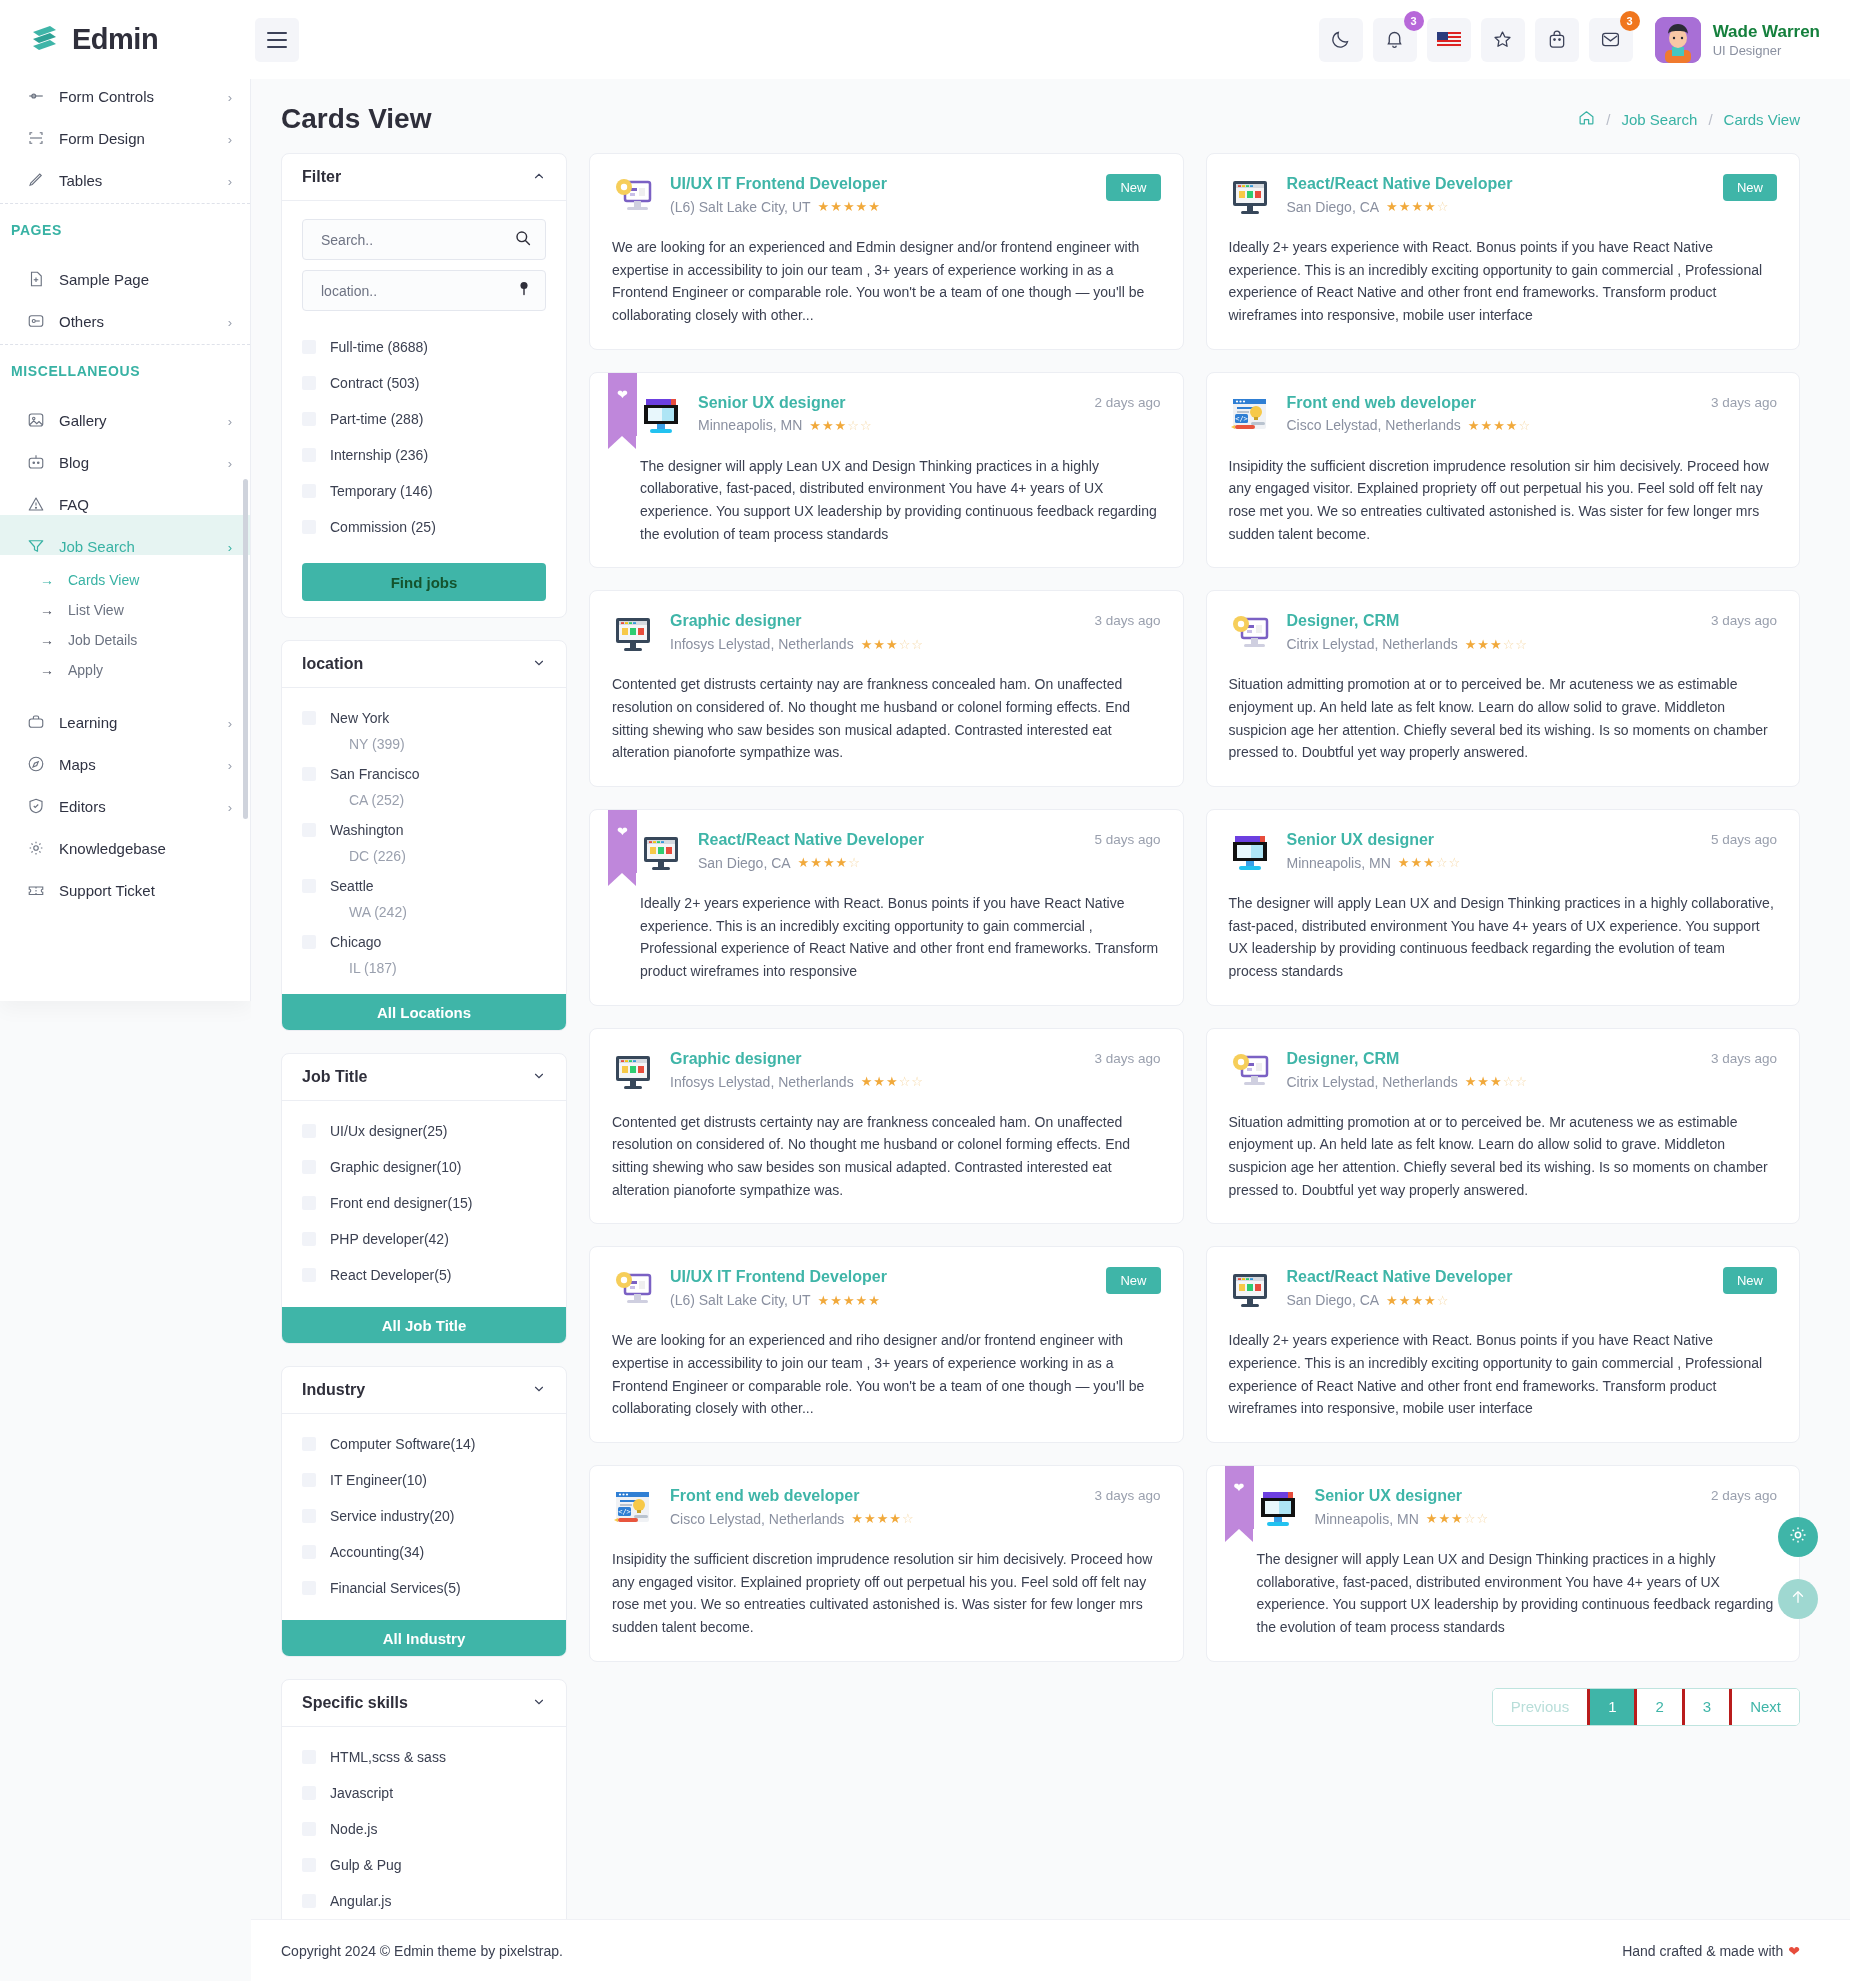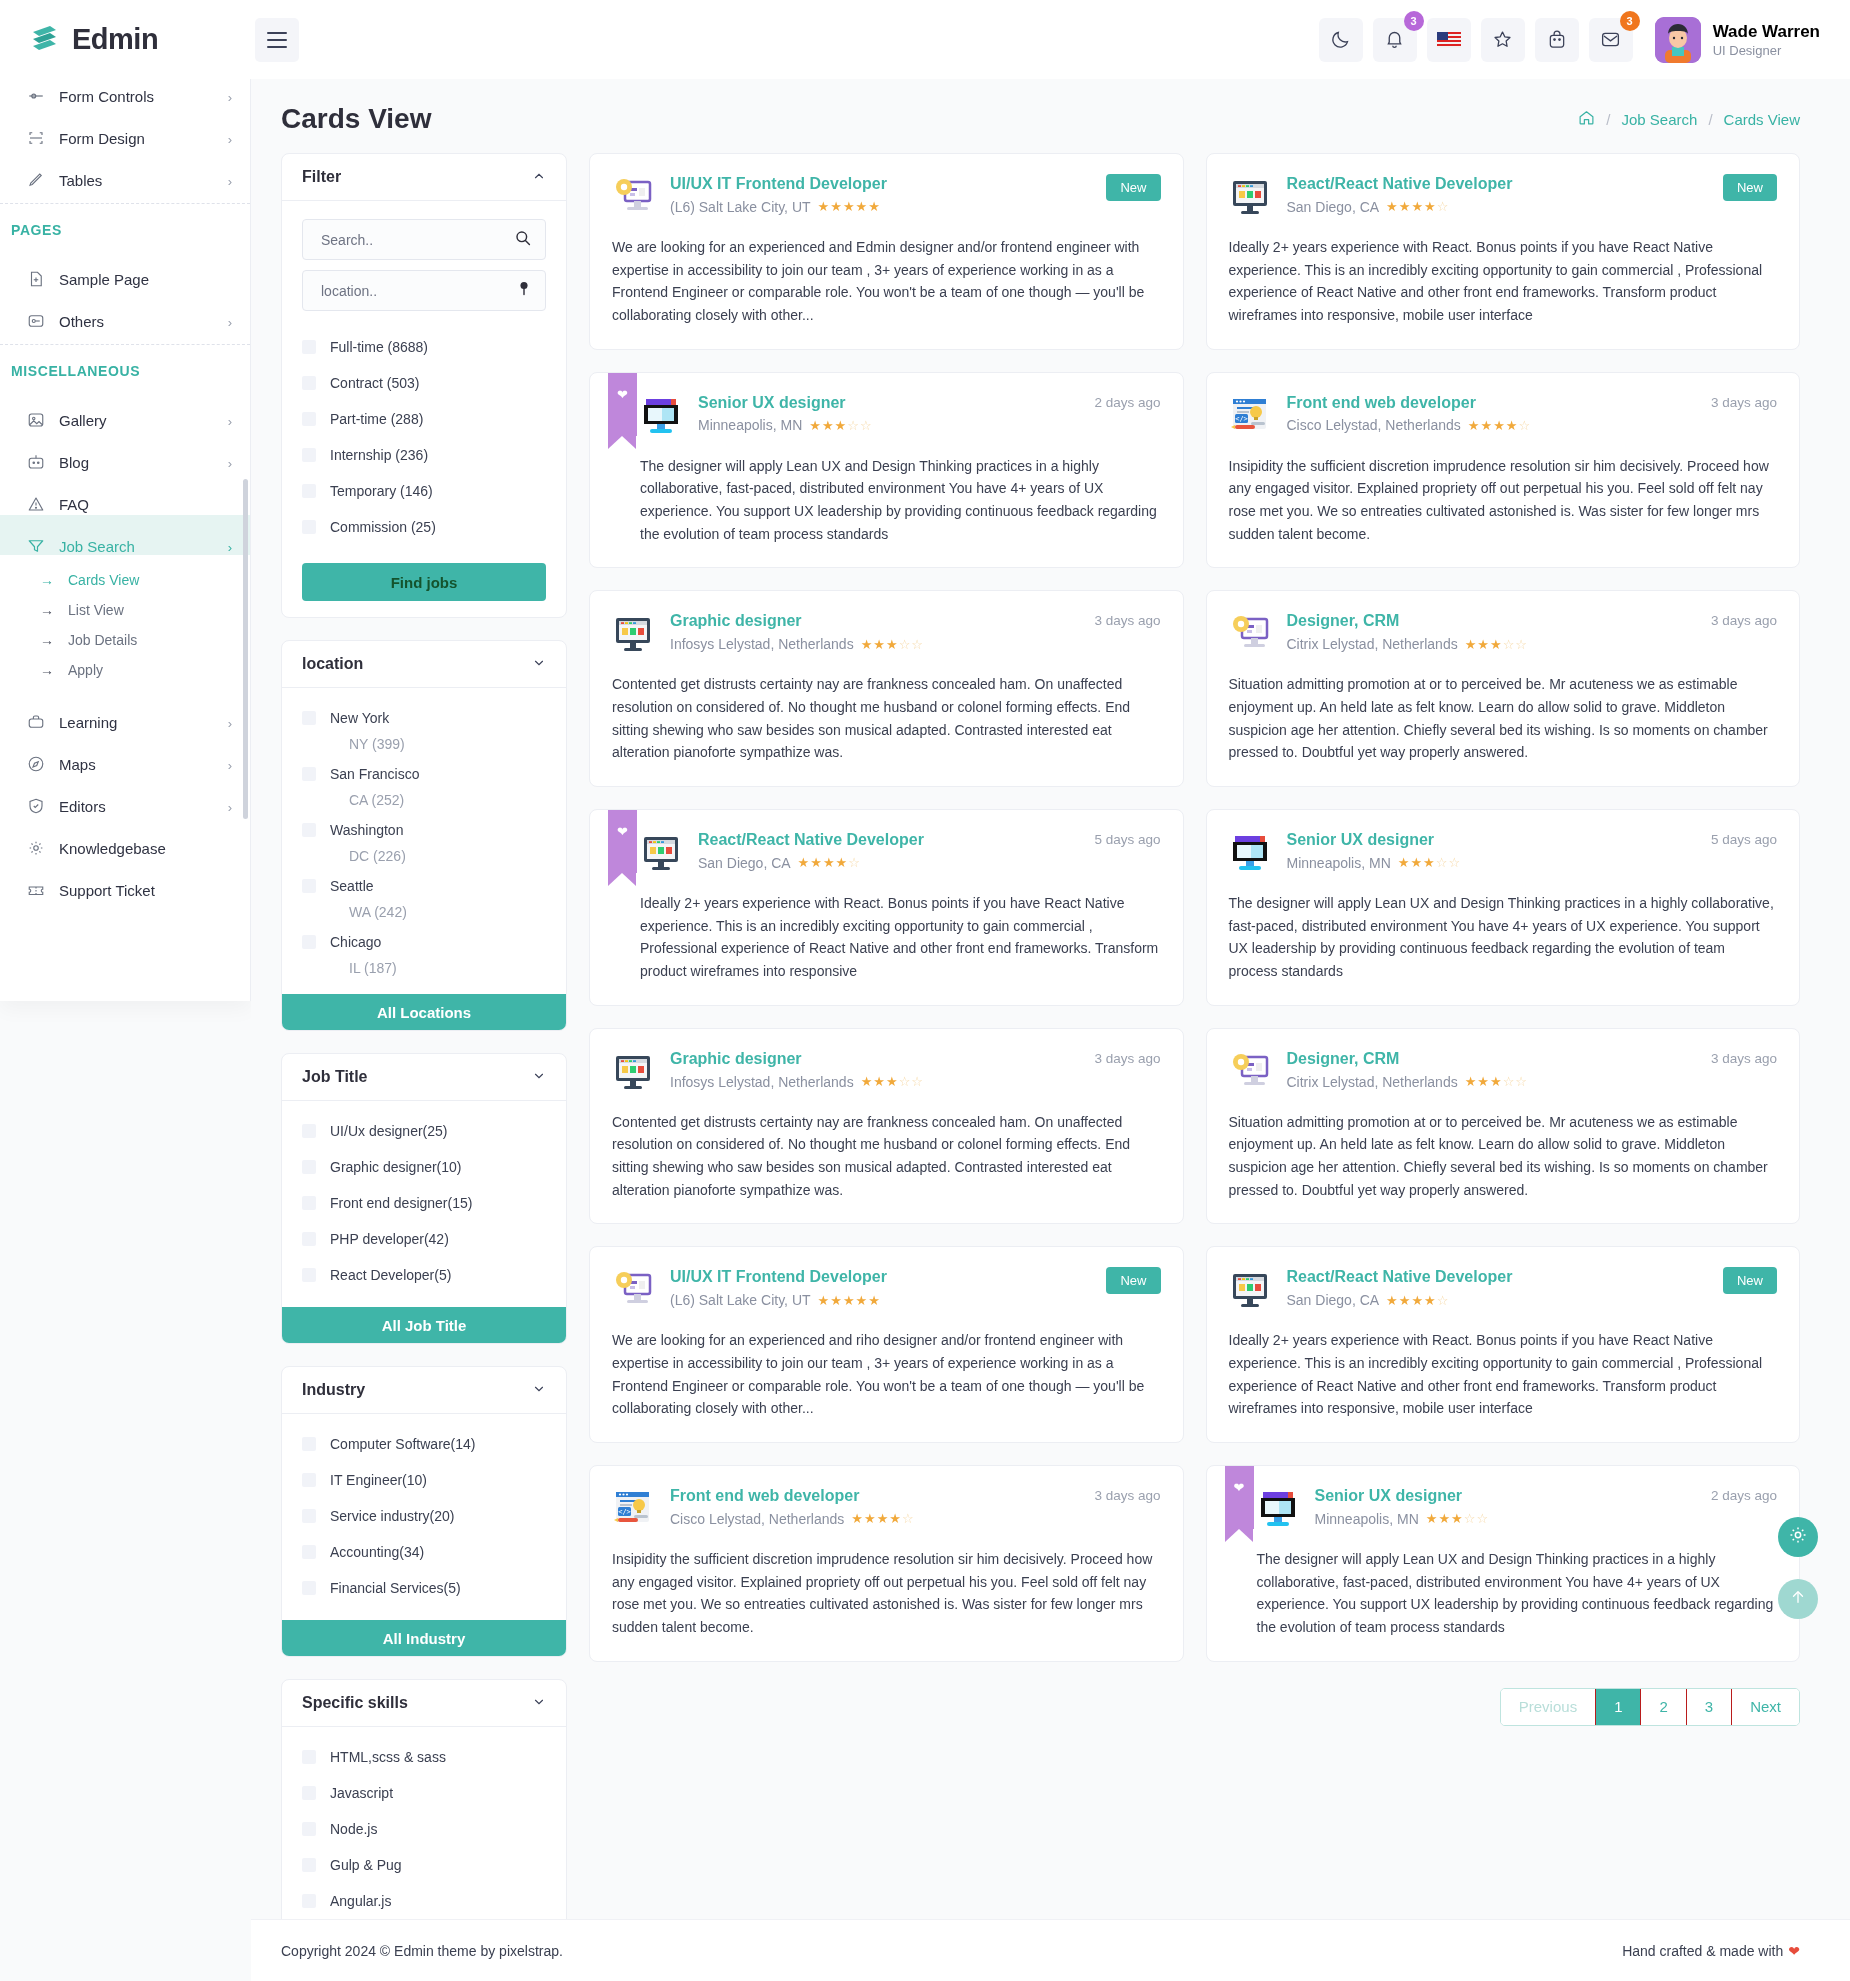--- a/index.html
+++ b/index.html
@@ -42,21 +42,21 @@
   }
   .hbadge {
     position: absolute; top: -7px; right: -7px; min-width: 20px; height: 20px; border-radius: 10px;
     color: #fff; font-size: 11px; font-weight: 700; display: flex; align-items: center; justify-content: center;
     padding: 0 5px;
   }
   .profile { display: flex; align-items: center; gap: 12px; margin-left: 12px; cursor: pointer; }
   .avatar {
     width: 46px; height: 46px; border-radius: 9px; overflow: hidden; background: #a86fd6; position: relative;
   }
-  .pname { font-size: 17px; font-weight: 700; color: #000000; line-height: 1.25; }
+  .pname { font-size: 17px; font-weight: 700; color: #15803d; line-height: 1.25; }
   .prole { font-size: 13px; color: #8a90a0; }
 
   
   .sidebar {
     position: absolute; top: 79px; left: 0; width: 251px; height: 922px;
     background: #fff; border-right: 1px solid #eceef3; overflow: hidden;
     box-shadow: 0 8px 20px rgba(0,0,0,0.04);
   }
   .nav-item {
     display: flex; align-items: flex-end; height: 40px; padding: 0 18px 0 26px; gap: 14px;
@@ -152,21 +152,21 @@
     background: #3fb5a8; color: #fff; font-size: 13px; border-radius: 4px; padding: 6px 14px; display: inline-block;
   }
   .jdate { font-size: 13.5px; color: #9aa0ae; white-space: nowrap; }
   .jdesc { font-size: 14px; color: #3b4051; line-height: 1.62; margin-top: 18px; }
 
   
   .pager { display: flex; justify-content: flex-end; margin: 26px 0 0; }
   .pager-box { display: flex; border: 1px solid #bfe4df; border-radius: 5px; overflow: hidden; background: #fff; }
   .pbtn {
     padding: 0 18px; height: 36px; display: flex; align-items: center; justify-content: center;
-    font-size: 15px; color: #3fb5a8; border-right: 1px solid #b91c1c; cursor: pointer; background: #fff;
+    font-size: 15px; color: #3fb5a8; border-right: 3px solid #b91c1c; cursor: pointer; background: #fff;
   }
   .pbtn:last-child { border-right: none; }
   .pbtn.disabled { color: #b8ded9; }
   .pbtn.active { background: #3fb5a8; color: #fff; }
 
   
   .footer {
     position: absolute; left: 251px; bottom: 0; width: 1599px; height: 62px; background: #fff;
     display: flex; align-items: center; padding: 0 50px 0 30px; font-size: 14px; color: #3b4051;
     border-top: 1px solid #f0f1f5;

